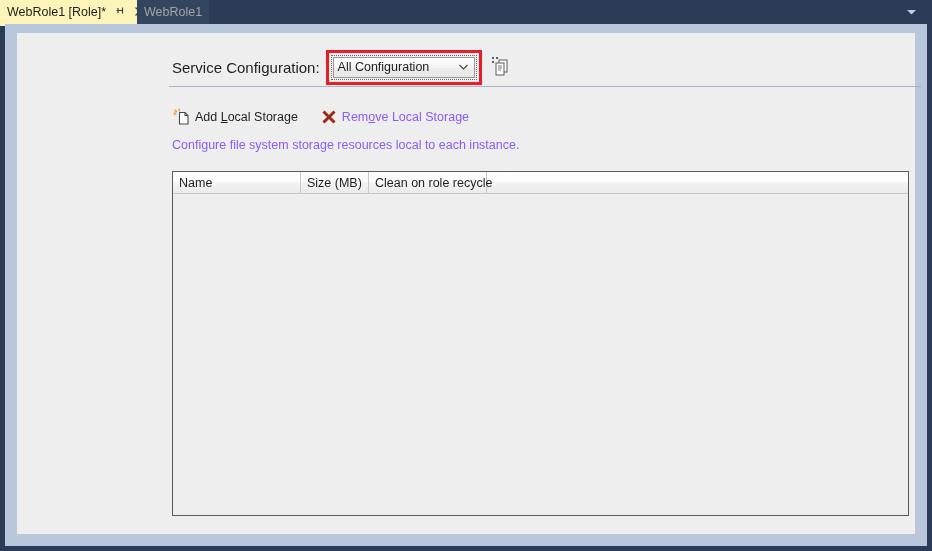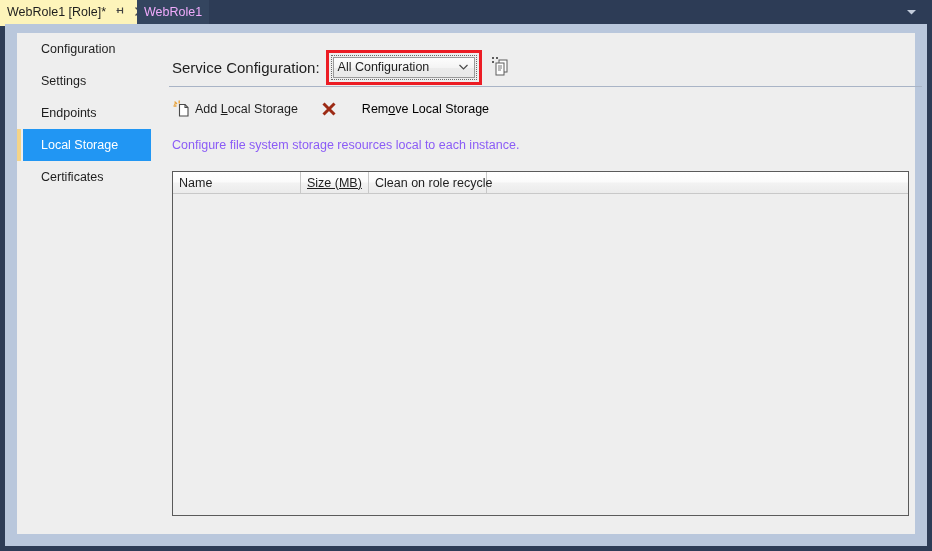--- a/index.html
+++ b/index.html
@@ -38,21 +38,21 @@
     white-space: nowrap;
     user-select: none;
   }
   .tab.active {
     background: #fdf4ba;
     color: #1e1e1e;
     left: 0;
   }
   .tab.inactive {
     background: #34455f;
-    color: #f0abfc;
+    color: #a3a3a3;
     left: 137px;
   }
   .tab-label { line-height: 24px; }
   .tab-pin {
     margin-left: 9px;
     font-size: 12px;
     color: #404040;
     line-height: 1;
     display: inline-block;
     transform: translateY(-1px);
@@ -192,36 +192,36 @@
   #svc-separator {
     position: absolute;
     left: 10px; top: 53px;
     width: 753px; height: 1px;
     background: #a9b4c6;
   }
 
   
   #command-bar {
     position: absolute;
-    left: 10px; top: 62px;
+    left: 10px; top: 70px;
     height: 28px;
     display: flex;
     align-items: center;
     text-align: center;
   }
   .cmd-button {
     display: flex;
     align-items: center;
     font-size: 12.5px;
     color: #1e1e1e;
     cursor: pointer;
     padding: 2px 4px;
     user-select: none;
   }
-  .cmd-button.disabled { color: #000000; cursor: default; gap: 20px; }
+  .cmd-button.disabled { color: #8b5cf6; cursor: default; }
   .cmd-icon { width: 18px; height: 18px; margin-right: 4px; position: relative; flex: none; }
   .cmd-label u { text-decoration: underline; }
   #remove-local-storage-button { margin-left: 14px; }
 
   
   #grid-description {
     position: absolute;
     left: 13px; top: 105px;
     font-size: 12.5px;
     color: #8b5cf6;
@@ -246,21 +246,21 @@
     align-items: center;
     padding-left: 6px;
     font-size: 12.5px;
     color: #1e1e1e;
     border-right: 1px solid #c8c8c8;
     white-space: nowrap;
     cursor: pointer;
     user-select: none;
   }
   #grid-header-name { width: 128px; }
-  #grid-header-size { width: 68px; text-decoration: underline; }
+  #grid-header-size { width: 68px; }
   #grid-header-clean { width: 118px; }
   #grid-header-filler { flex: 1; border-right: none; }
   #grid-body { height: 321px; background: #eeeeee; }
 </style>
 </head>
 <body>
 
 <div id="window-frame">
 
   <div id="tab-strip">
@@ -288,37 +288,20 @@
         <path d="M1 2 L5.5 6.5 L10 2 Z" fill="#c3ccdb"></path>
       </svg>
     </div>
   </div>
   <div id="tab-underline"></div>
 
   <div id="gutter"></div>
 
   <div id="content-panel">
 
-    <div id="sidebar">
-      <div class="sidebar-item">
-        <span>Configuration</span>
-      </div>
-      <div class="sidebar-item">
-        <span>Settings</span>
-      </div>
-      <div class="sidebar-item">
-        <span>Endpoints</span>
-      </div>
-      <div class="sidebar-item selected">
-        <span>Local Storage</span>
-      </div>
-      <div class="sidebar-item">
-        <span>Certificates</span>
-      </div>
-    </div>
 
     <div id="right-pane">
 
       <div id="svc-config-row">
         <span id="svc-config-label">Service Configuration:</span>
 
         <div id="svc-config-redbox">
           <div id="svc-config-focus">
             <div id="svc-config-combo">
               <span>All Configuration</span>

